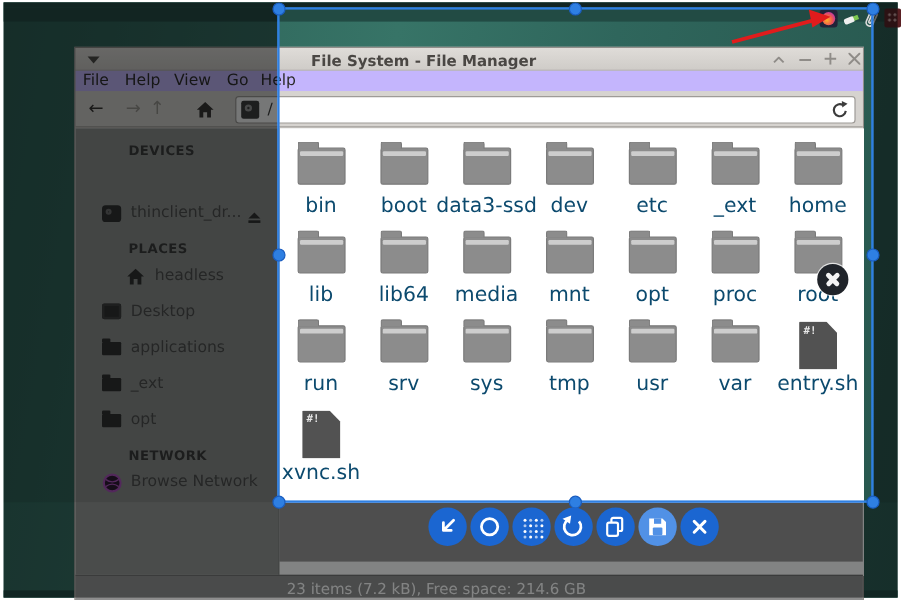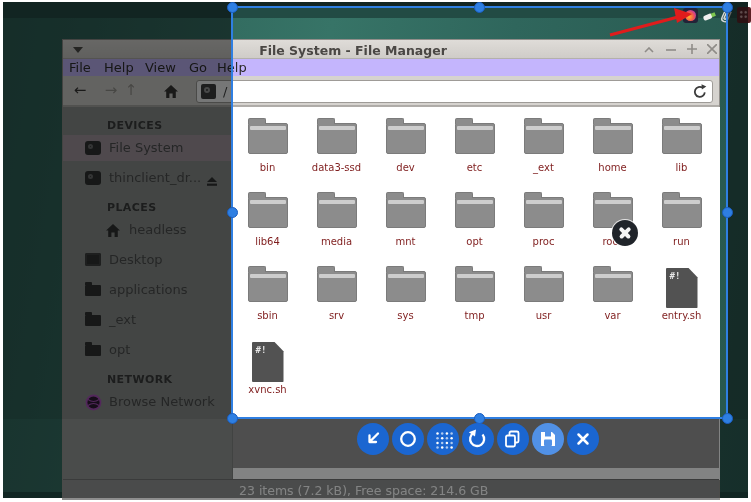--- a/index.html
+++ b/index.html
@@ -66,21 +66,21 @@
   .fic{position:relative;width:40px;height:38px;margin-top:1px;}
   .folder-big{position:absolute;left:0;top:2px;width:40px;height:31px;background:#8c8c8c;
     border:1px solid #7b7b7b;border-radius:2px;}
   .folder-big:before{content:"";position:absolute;left:-1px;top:-6px;width:16px;height:5px;background:#8c8c8c;
     border:1px solid #7b7b7b;border-bottom:none;border-radius:2px 2px 0 0;}
   .folder-big:after{content:"";position:absolute;left:1px;right:1px;top:2px;height:4px;background:#cdcdcd;border-radius:1px;}
   .script-big{position:absolute;left:4px;top:-1px;width:32px;height:40px;background:#525252;border-radius:1px;
     clip-path:polygon(0 0,72% 0,100% 23%,100% 100%,0 100%);}
   .script-mark{position:absolute;left:4px;top:3px;font-family:"DejaVu Sans Mono","Liberation Mono",monospace;
     font-size:9px;font-weight:bold;color:#e8e8e8;}
-  .flabel{margin-top:3px;font-size:10px;color:#7f1d1d;white-space:nowrap;}
+  .flabel{margin-top:3px;font-size:17px;color:#0c4a6e;white-space:nowrap;}
   .badge{position:absolute;left:34px;top:26px;width:26px;height:26px;border-radius:50%;background:#20242a;
     box-shadow:0 0 0 1px rgba(255,255,255,.75);}
   .badge i,.badge b{position:absolute;left:6px;top:11px;width:14px;height:3.6px;background:#f4f4f4;border-radius:2px;}
   .badge i{transform:rotate(45deg);} .badge b{transform:rotate(-45deg);}
 
   #statusbar{left:0;top:439px;width:100%;height:21px;background:#8e8e8e;border-top:1px solid #6e6e6e;}
   #status-text{left:176px;top:3px;font-size:12.5px;color:#ffffff;}
 
   
   .dim{background:rgba(5,8,8,0.55);}
@@ -183,28 +183,20 @@
           <svg width="18" height="18">
               <path d="M13.8 9.4 A5 5 0 1 1 11.5 4.6" fill="none" stroke="#3c3c3c" stroke-width="1.8"></path>
               <polygon points="10.5,1.2 15.3,3.4 10.9,6.6" fill="#3c3c3c"></polygon>
             </svg>
         </div>
       </div>
     </div>
     <div id="winbody" class="abs">
       <div id="sidebar" class="abs">
           <div class="abs side-header" style="top: 12px;">DEVICES</div>
-          <div class="abs side-row sel" style="top: 28px;">
-            <div class="side-icon">
-              <div class="drive-ic">
-                <i></i>
-              </div>
-            </div>
-            <div class="side-label">File System</div>
-          </div>
           <div class="abs side-row" style="top: 58px;">
             <div class="side-icon">
               <div class="drive-ic">
                 <i></i>
               </div>
             </div>
             <div class="side-label">thinclient_dr...</div>
             <div class="eject"><svg width="12" height="11">
                 <path d="M1 6 L6 1 L11 6 Z" fill="#2e2e2e"></path>
                 <rect x="1" y="7.6" width="10" height="2.2" fill="#2e2e2e"></rect>
@@ -255,20 +247,26 @@
             <div class="fcell">
               <div class="fic">
                 <div class="folder-big"></div>
               </div>
               <div class="flabel">bin</div>
             </div>
             <div class="fcell">
               <div class="fic">
                 <div class="folder-big"></div>
               </div>
+              <div class="flabel">boot</div>
+            </div>
+            <div class="fcell">
+              <div class="fic">
+                <div class="folder-big"></div>
+              </div>
               <div class="flabel">data3-ssd</div>
             </div>
             <div class="fcell">
               <div class="fic">
                 <div class="folder-big"></div>
               </div>
               <div class="flabel">dev</div>
             </div>
             <div class="fcell">
               <div class="fic">
@@ -332,26 +330,20 @@
               <div class="badge">
                 <i></i>
                 <b></b>
               </div>
             </div>
             <div class="fcell">
               <div class="fic">
                 <div class="folder-big"></div>
               </div>
               <div class="flabel">run</div>
-            </div>
-            <div class="fcell">
-              <div class="fic">
-                <div class="folder-big"></div>
-              </div>
-              <div class="flabel">sbin</div>
             </div>
             <div class="fcell">
               <div class="fic">
                 <div class="folder-big"></div>
               </div>
               <div class="flabel">srv</div>
             </div>
             <div class="fcell">
               <div class="fic">
                 <div class="folder-big"></div>

